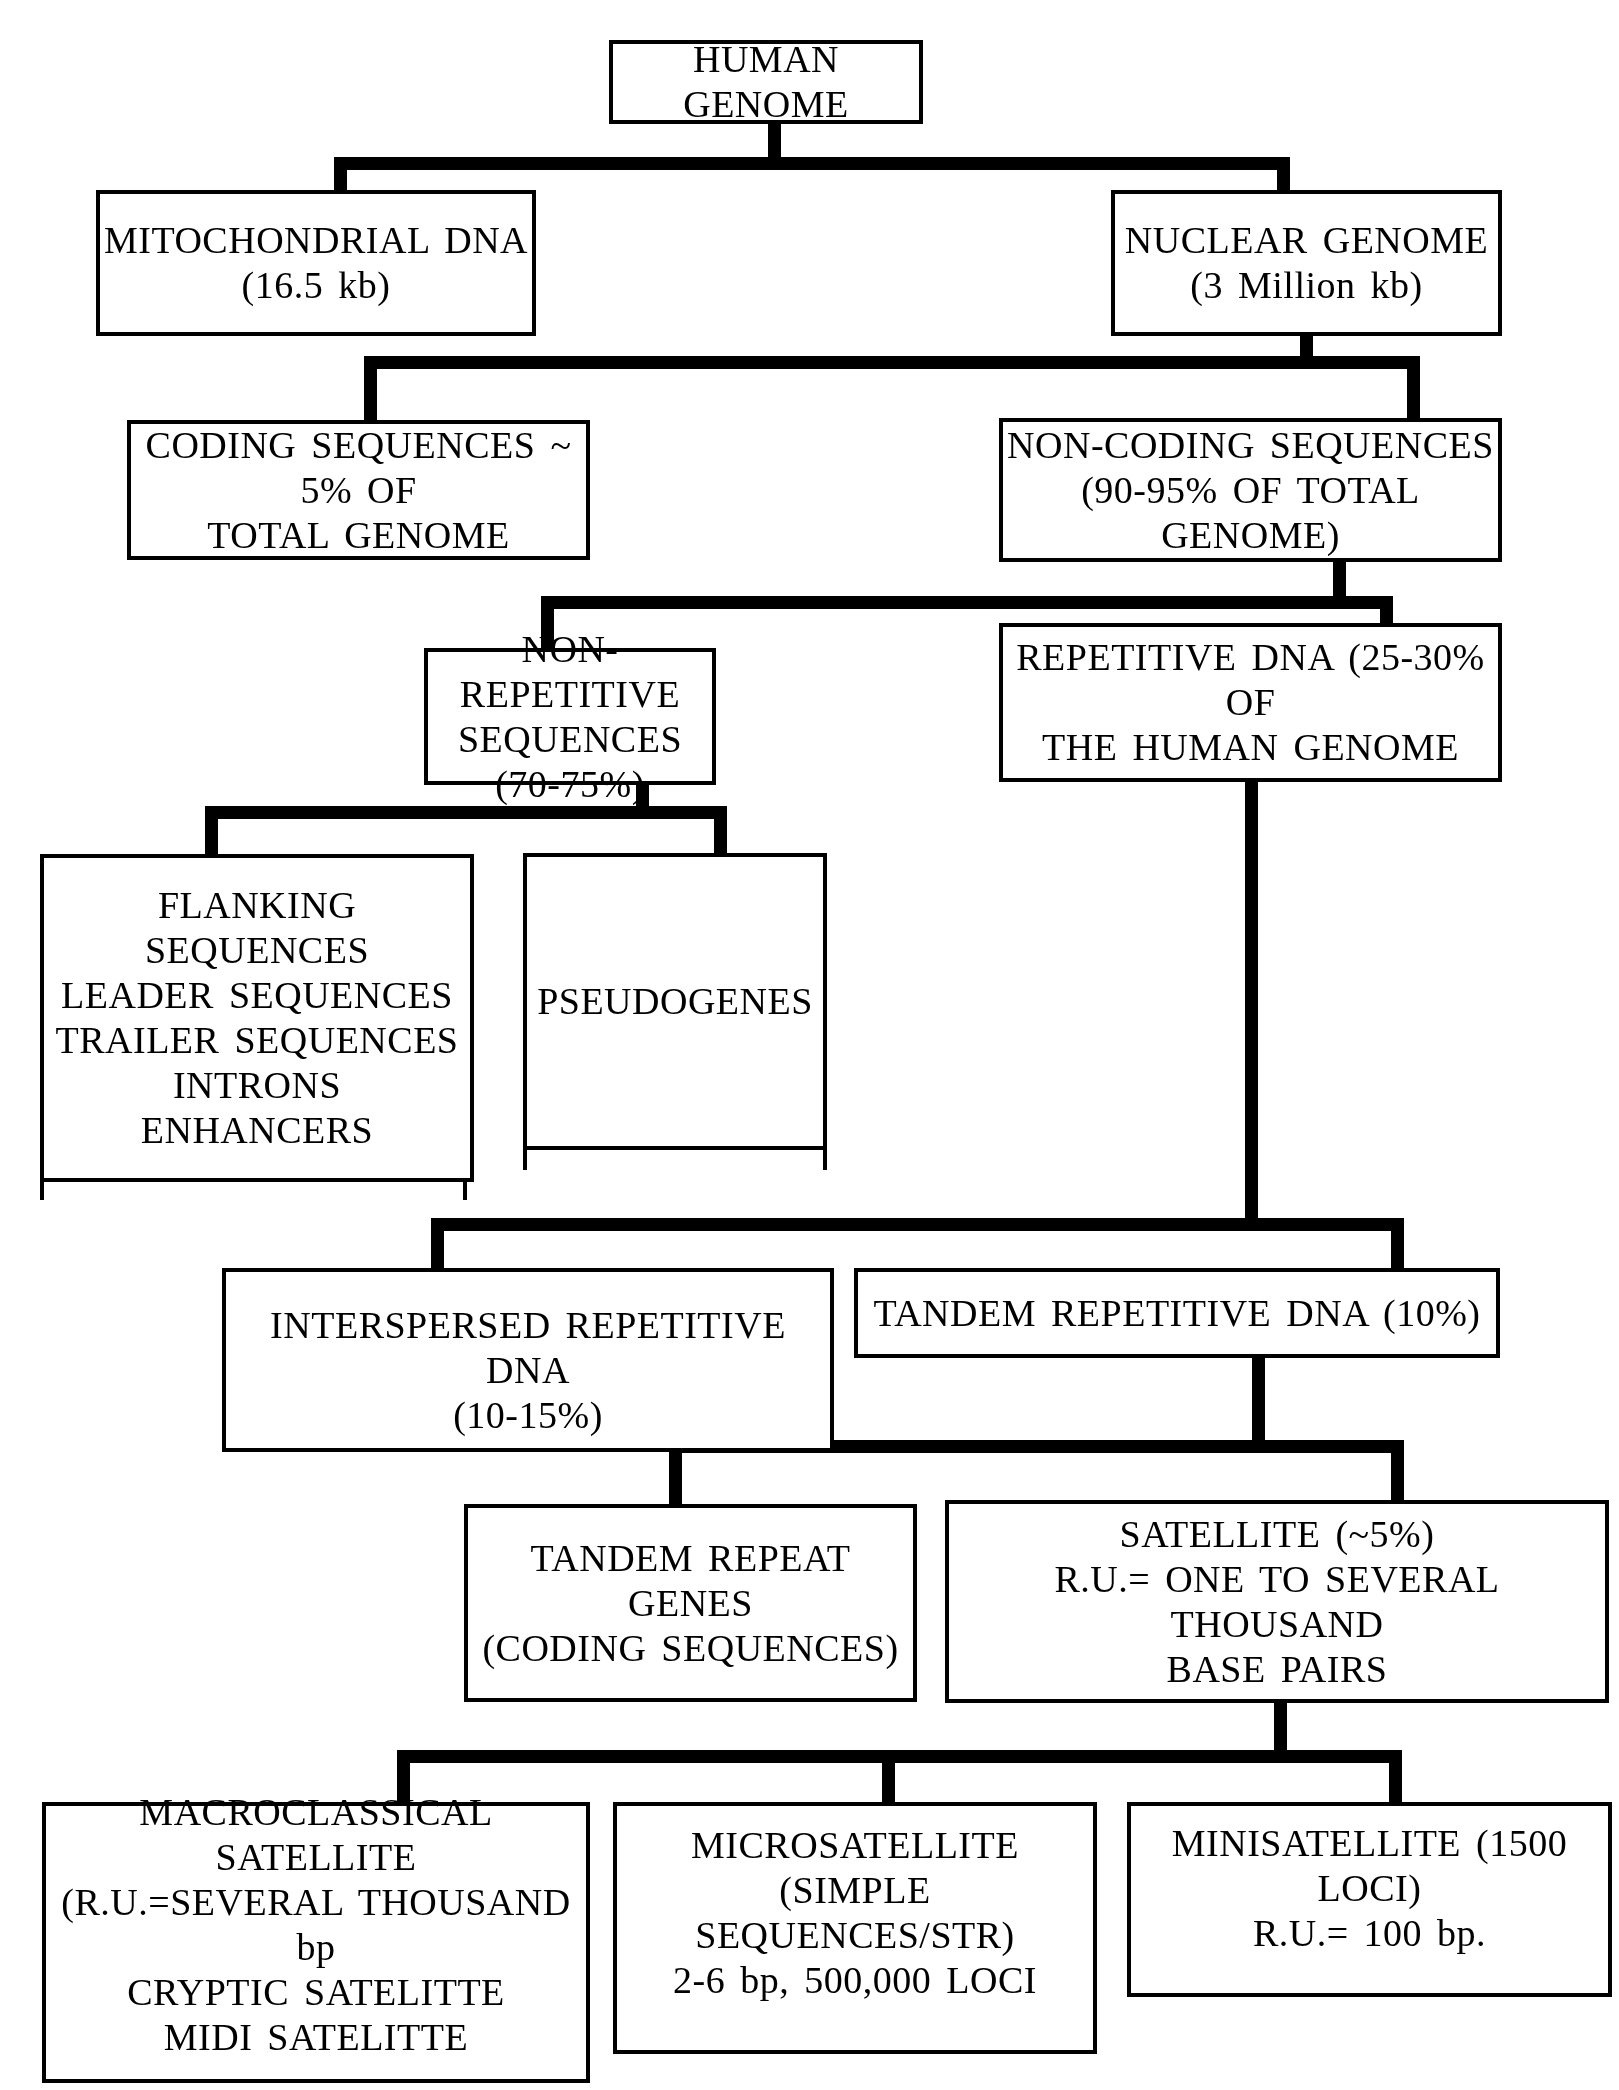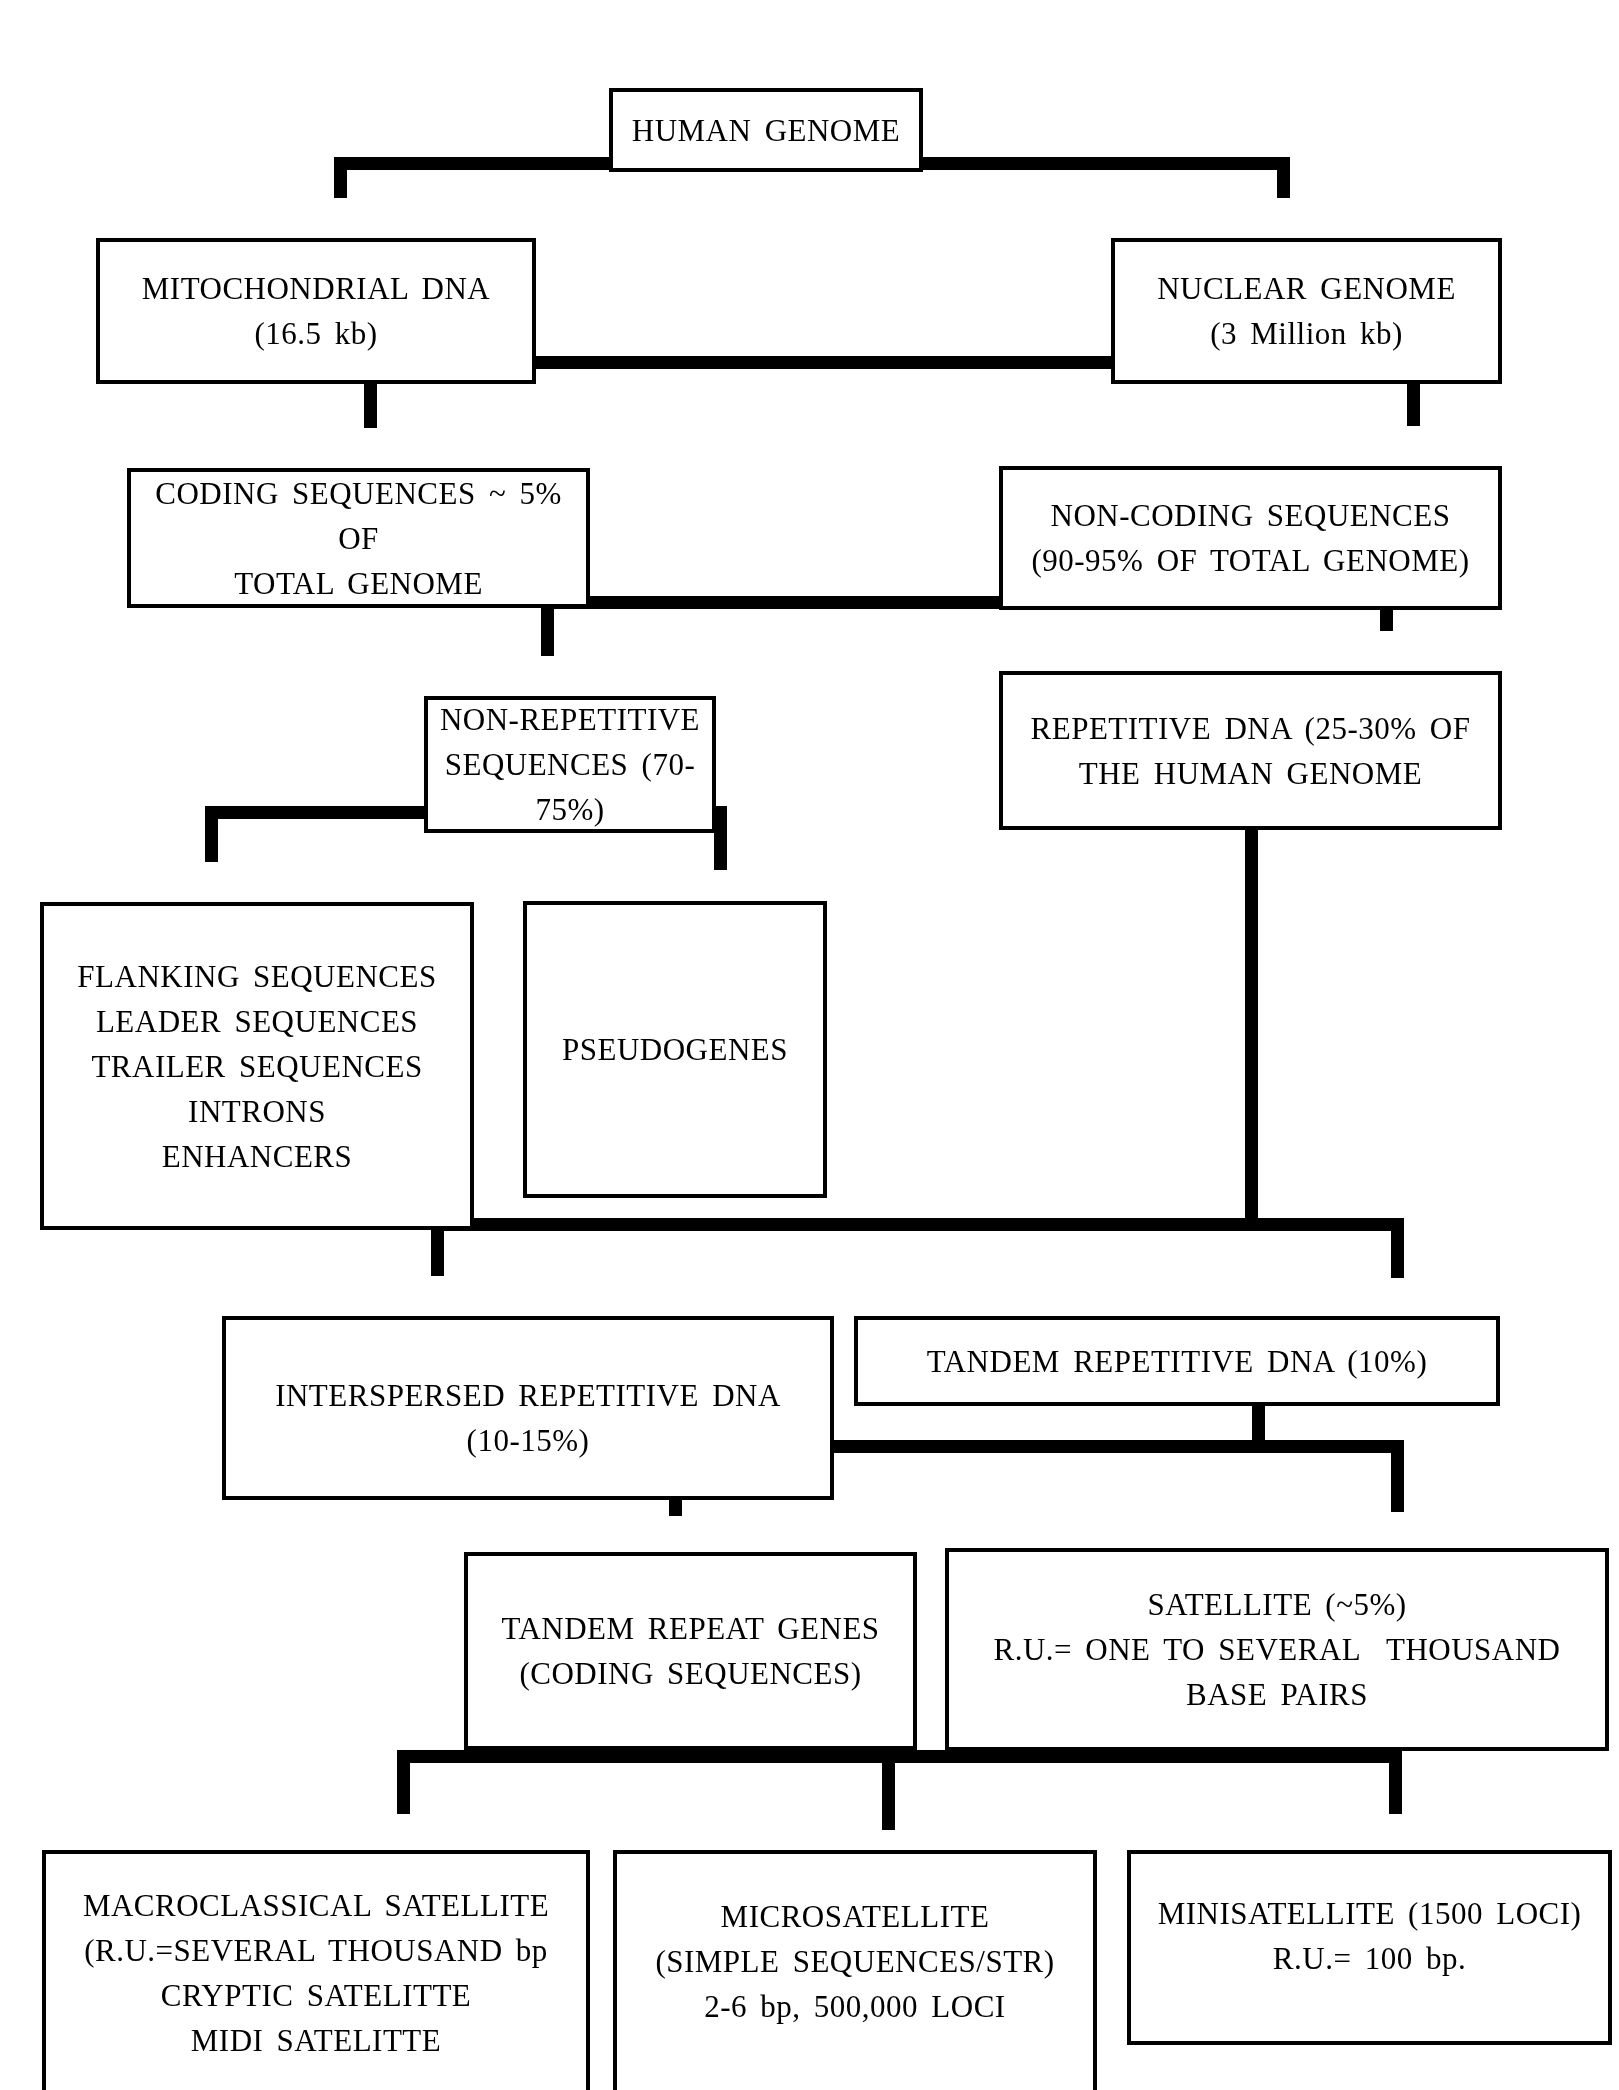--- a/index.html
+++ b/index.html
@@ -19,25 +19,24 @@
   .box {
     position: absolute;
     box-sizing: border-box;
     border: 4px solid #000000;
     background: #ffffff;
     display: flex;
     flex-direction: column;
     justify-content: center;
     align-items: center;
     text-align: center;
-    font-size: 31px;
+    font-size: 38px;
     line-height: 45px;
     letter-spacing: 0.5px;
     word-spacing: 5px;
-    margin-top: 48px;
   }
   .ln {
     white-space: pre-wrap;
   }
   .bar {
     position: absolute;
     background: #000000;
   }
 </style>
 </head>

